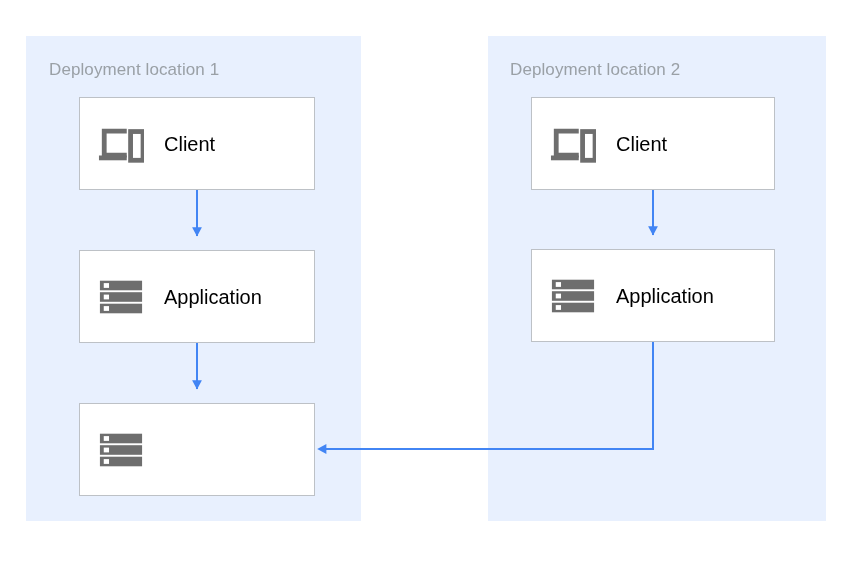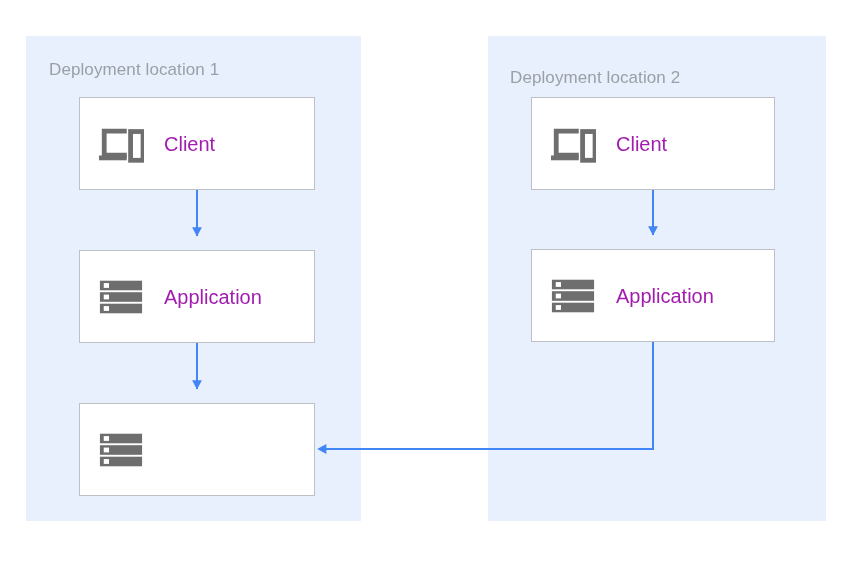--- a/index.html
+++ b/index.html
@@ -47,21 +47,21 @@
     height: 46px;
     display: block;
   }
   .node-label {
     position: absolute;
     left: 84px;
     top: 50%;
     transform: translateY(-50%);
     font-size: 20px;
     line-height: 24px;
-    color: #a21caf;
+    color: #000000;
     white-space: nowrap;
     font-family: "Liberation Sans", sans-serif;
   }
   .edge-layer {
     position: absolute;
     left: 0;
     top: 0;
     width: 856px;
     height: 574px;
     pointer-events: none;
@@ -69,21 +69,21 @@
 </style>
 </head>
 <body>
 
 <div id="canvas">
 
   <div class="zone" style="left:26px; top:36px; width:335px; height:485px;"></div>
   <div class="zone-label" style="left:49px; top:60px;">Deployment location 1</div>
 
   <div class="zone" style="left:488px; top:36px; width:338px; height:485px;"></div>
-  <div class="zone-label" style="left:510px; top:60px;margin-top:8px;">Deployment location 2</div>
+  <div class="zone-label" style="left:510px; top:60px;">Deployment location 2</div>
 
   <svg class="edge-layer" viewBox="0 0 856 574" width="856" height="574" xmlns="http://www.w3.org/2000/svg">
     <defs>
       <marker id="arrow-down" markerWidth="11" markerHeight="11" refX="5.5" refY="9.2" orient="0" markerUnits="userSpaceOnUse">
         <path d="M0.6 0.4 L10.4 0.4 L5.5 9.6 Z" fill="#4285F4"></path>
       </marker>
       <marker id="arrow-left" markerWidth="11" markerHeight="11" refX="9.2" refY="5.5" orient="0" markerUnits="userSpaceOnUse">
         <path d="M9.6 0.6 L9.6 10.4 L0.4 5.5 Z" fill="#4285F4"></path>
       </marker>
     </defs>

